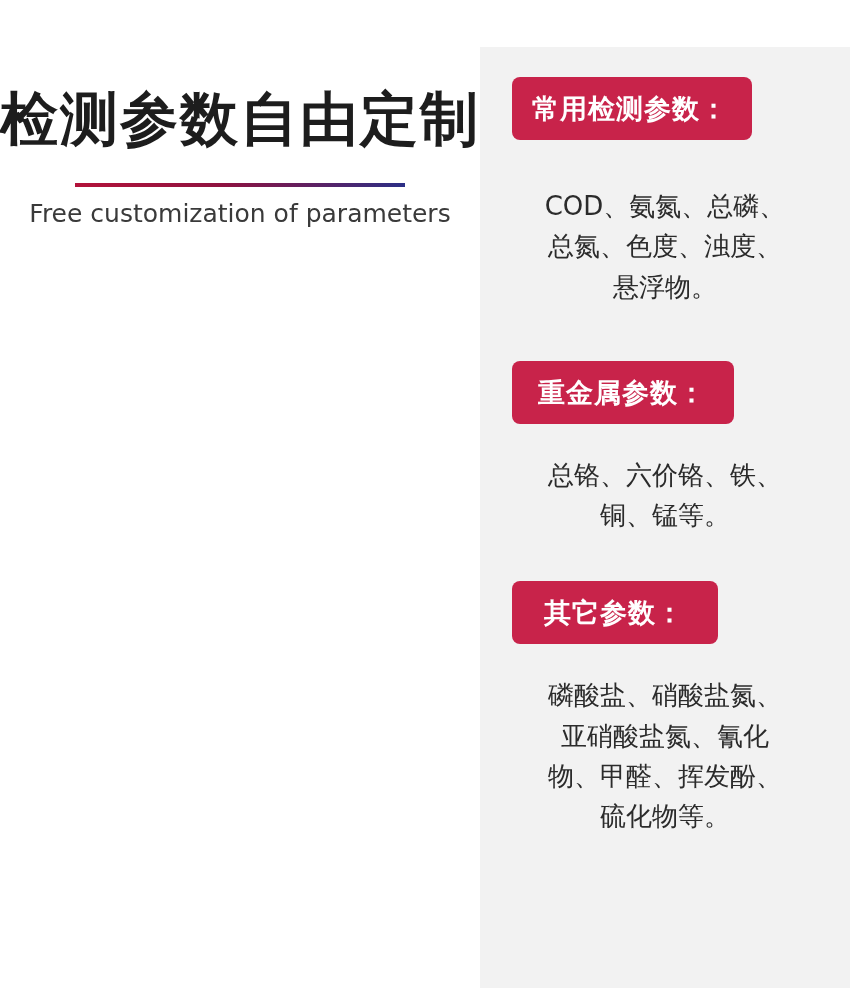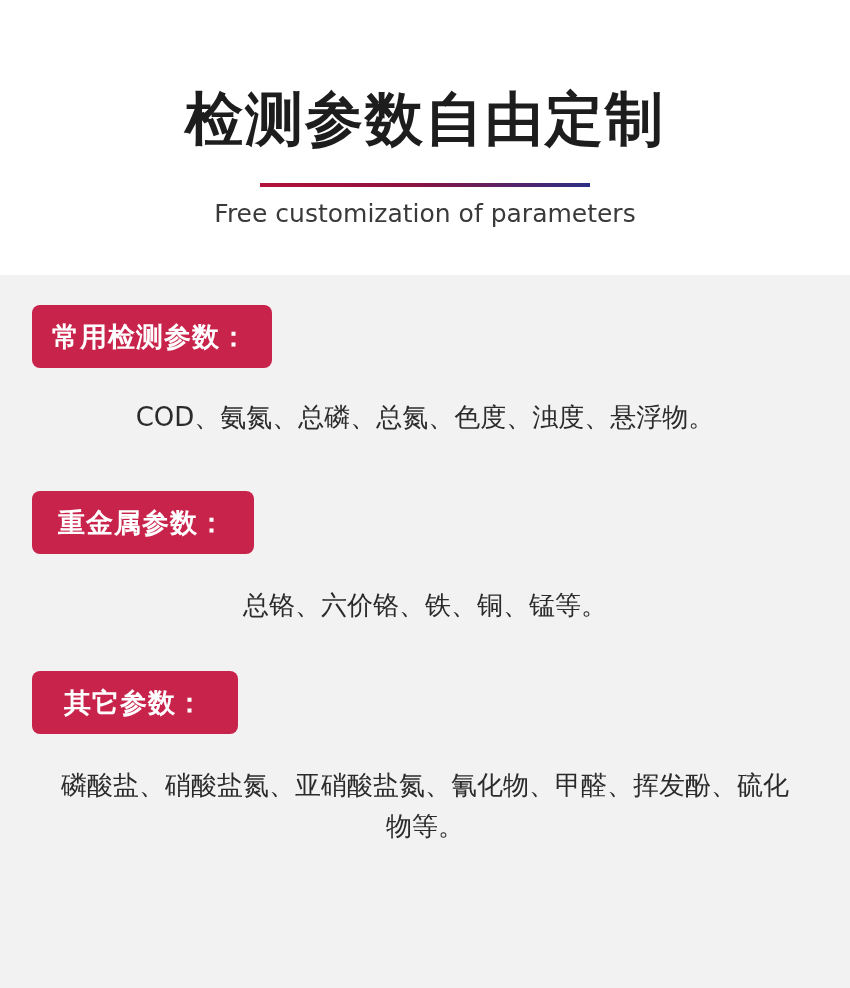--- a/index.html
+++ b/index.html
@@ -13,21 +13,21 @@
     font-family: "Liberation Sans", "DejaVu Sans", sans-serif;
     overflow: hidden;
     position: relative;
   }
 
   .page {
     width: 850px;
     height: 988px;
     position: relative;
     display: flex;
-    flex-direction: column;
+    flex-direction: row;
   }
 
   
   .header {
     background: #ffffff;
     padding-top: 86px;
     padding-bottom: 0;
     text-align: center;
   }
 
@@ -90,21 +90,21 @@
   .section-text {
     text-align: center;
     color: #2b2b2b;
     font-size: 26px;
     line-height: 1.55;
     padding: 0 60px;
     font-family: "DejaVu Sans", "Liberation Sans", sans-serif;
   }
 
   .sec1 { padding-top: 30px; }
-  .sec1 .section-text { margin-top: 29px; }
+  .sec1 .section-text { margin-top: 46px; }
 
   .sec2 { padding-top: 54px; }
   .sec2 .section-text { margin-top: 31px; }
 
   .sec3 { padding-top: 46px; }
   .sec3 .section-text { margin-top: 31px; }
 
   .sec3 .tag { padding-left: 32px; padding-right: 34px; }
   .sec2 .tag { padding-left: 26px; padding-right: 28px; }
 

